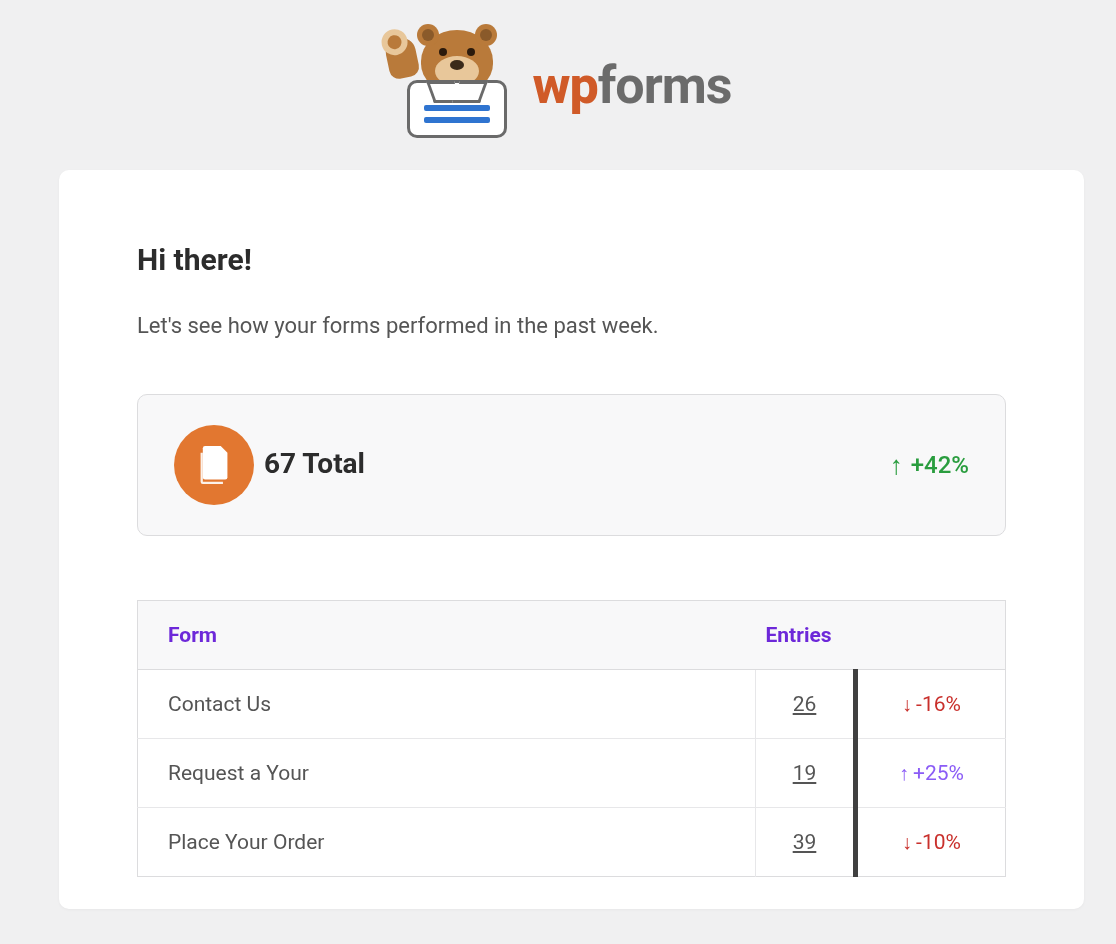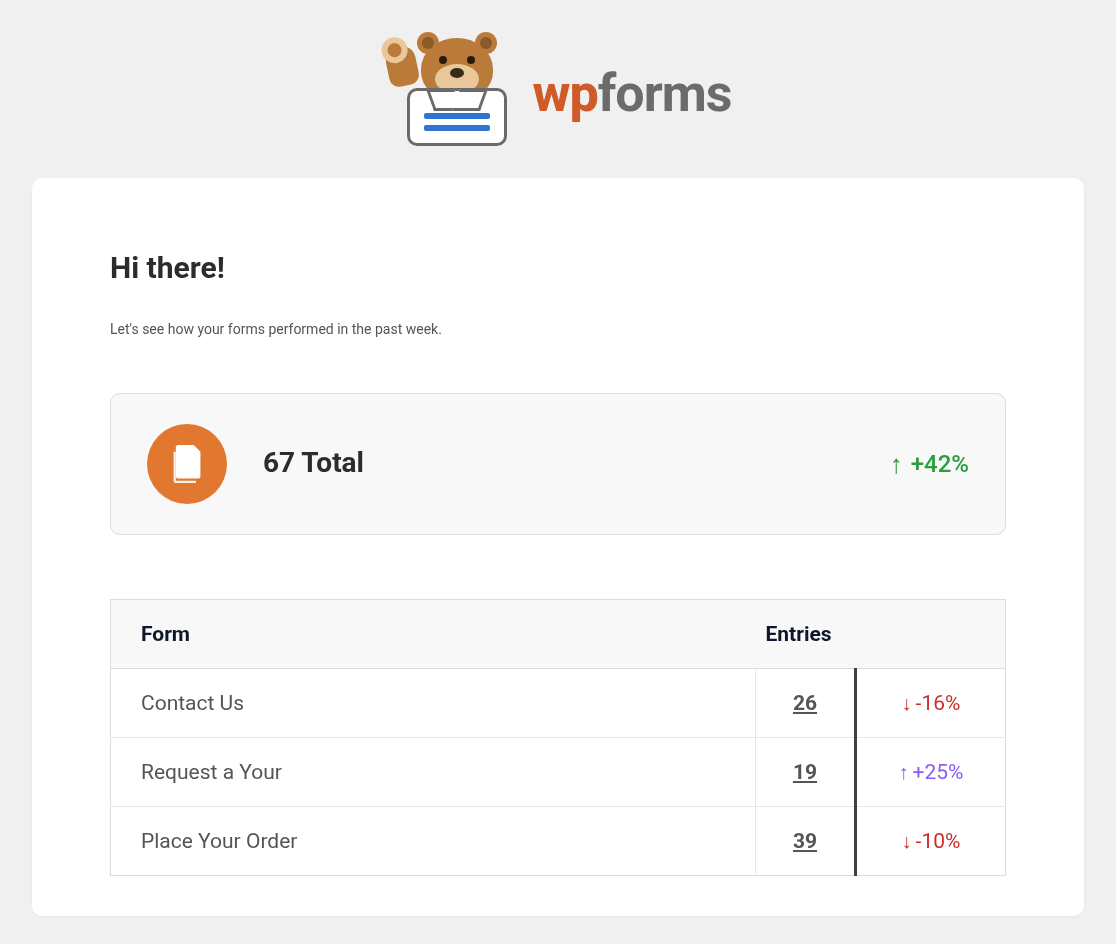--- a/index.html
+++ b/index.html
@@ -12,21 +12,21 @@
   }
   .page {
     width: 1116px;
     margin: 0 auto;
     padding: 0 32px 40px 32px;
   }
   .logo-wrap {
     display: flex;
     justify-content: center;
     align-items: flex-start;
-    padding: 38px 0 30px 0;
+    padding: 30px 0 30px 0;
   }
   .logo { display: flex; align-items: center; gap: 18px; }
   .logo-text { font-size: 52px; font-weight: 700; letter-spacing: -1px; }
   .logo-text .wp { color: #d05a28; font-weight: 800; }
   .logo-text .forms { color: #6b6b6b; font-weight: 700; }
 
   
   .bear-badge { position: relative; width: 130px; height: 110px; }
   .bear-head {
     position: absolute; left: 36px; top: 0;
@@ -57,46 +57,47 @@
     position:absolute;top:-2px;width:28px;height:22px;background:#fff;border:3px solid #6a6a6a;
   }
   .shirt .collar-l{left:20px;transform:skewX(20deg);border-right:none;}
   .shirt .collar-r{right:20px;transform:skewX(-20deg);border-left:none;}
   .shirt .line{position:absolute;left:14px;right:14px;height:6px;background:#2f74d0;border-radius:2px;}
   .shirt .l1{top:22px;} .shirt .l2{top:34px;}
 
   .card {
     background: #fff;
     border-radius: 10px;
-    padding: 72px 78px 40px 78px;
+    padding: 72px 78px 32px 78px;
     box-shadow: 0 1px 3px rgba(0,0,0,0.04);
+    margin-left: 27px;
   }
   h1.greeting {
     margin: 0 0 36px 0;
     font-size: 30px;
     font-weight: 700;
     color: #2c2c2c;
   }
   p.intro {
     margin: 0 0 56px 0;
-    font-size: 14px;
+    font-size: 22px;
     color: #555;
   }
 
   .summary-box {
     border: 1px solid #dcdcde;
     background: #f8f8f9;
     border-radius: 10px;
     padding: 30px 36px;
     display: flex;
     align-items: center;
     justify-content: space-between;
     margin-bottom: 64px;
   }
-  .summary-left { display: flex; align-items: center; gap: 36px; }
+  .summary-left { display: flex; align-items: center; gap: 10px; }
   .doc-circle {
     width: 80px; height: 80px; border-radius: 50%;
     background: #e27730;
     display: flex; align-items: center; justify-content: center;
   }
   .doc-circle svg { width: 36px; height: 38px; }
   .summary-text .big {
     font-size: 28px; font-weight: 700; color: #2c2c2c; margin-bottom: 4px;
   }
   .summary-text .sub {
@@ -109,42 +110,41 @@
   table.forms {
     width: 100%;
     border-collapse: collapse;
     border: 1px solid #dcdcde;
     font-size: 21px;
   }
   table.forms th {
     text-align: left;
     background: #f8f8f9;
     font-weight: 700;
-    color: #0f172a;
+    color: #6d28d9;
     padding: 22px 30px;
     border-bottom: 1px solid #dcdcde;
   }
   table.forms th.entries-h { padding-left: 10px; }
   table.forms td {
     padding: 22px 30px;
     border-top: 1px solid #e7e7e9;
     color: #555;
     vertical-align: middle;
   }
   table.forms td.count {
     text-align: center;
     border-left: 1px solid #e7e7e9;
     width: 100px;
-    font-weight: bold;
   }
   table.forms td.count a {
     color: #555; text-decoration: underline;
   }
   table.forms td.delta {
-    border-left: 3px solid #404040;
+    border-left: 5px solid #404040;
     width: 150px;
     text-align: center;
     font-size: 21px;
   }
   table.forms td.delta.up { color: #8b5cf6; }
   table.forms td.delta.down { color: #c9302c; }
   .small-arrow { font-size: 20px; margin-right: 4px; }
 </style>
 </head>
 <body>

